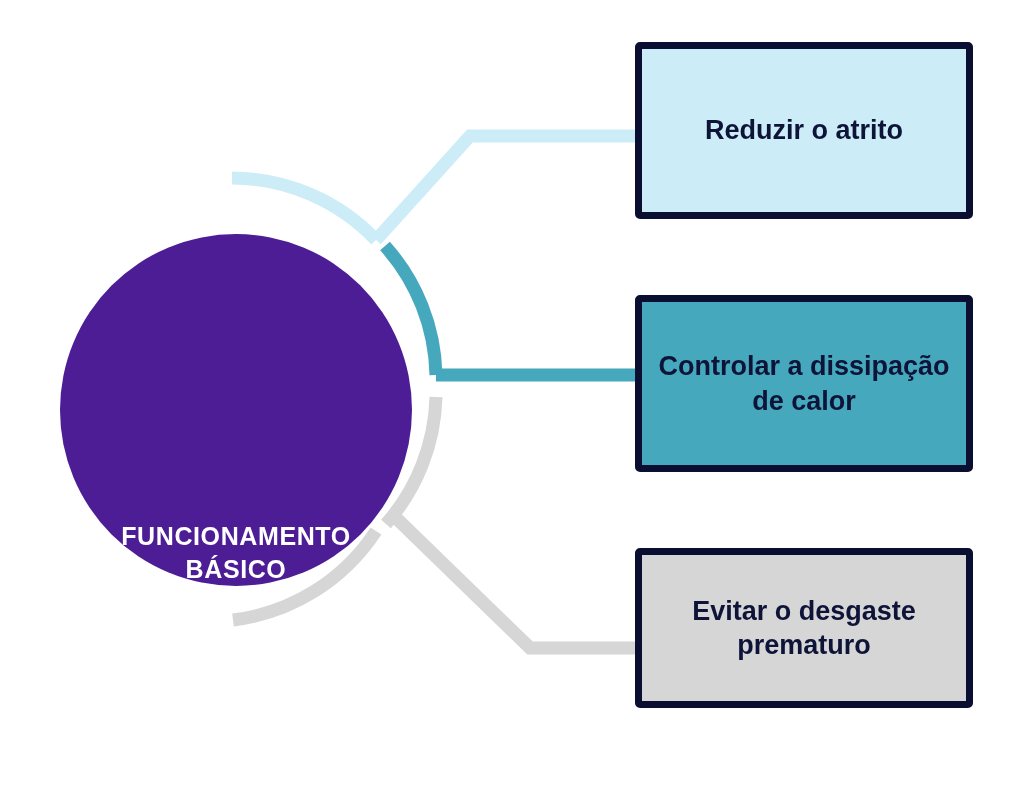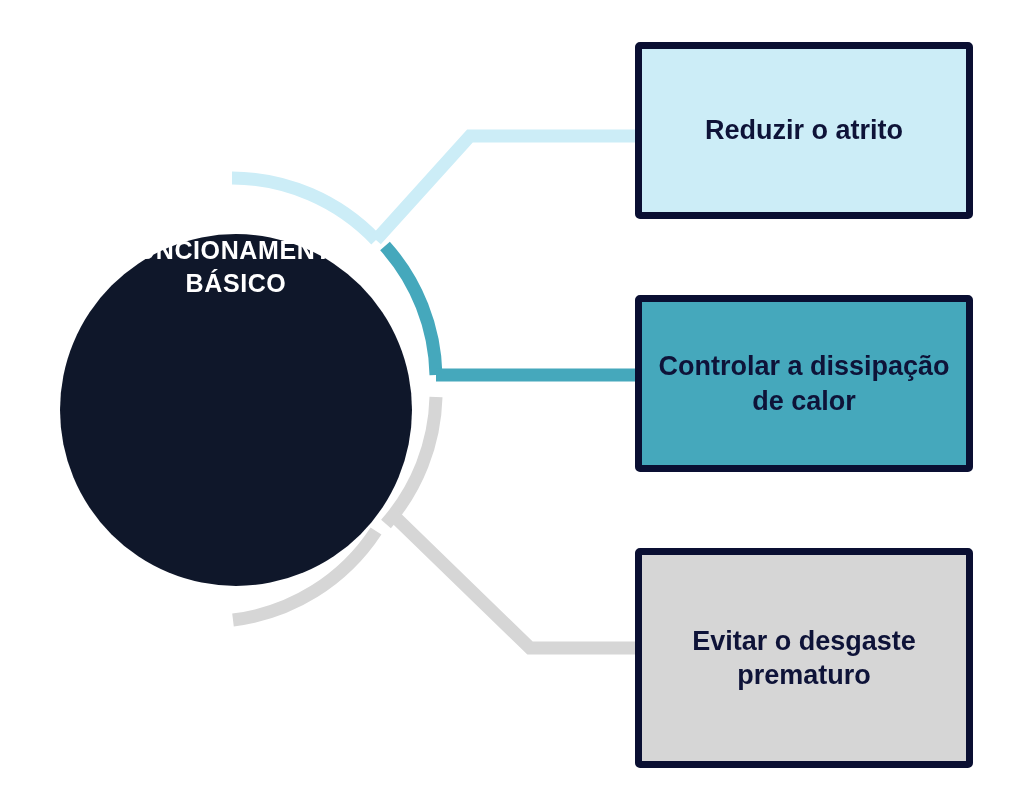--- a/index.html
+++ b/index.html
@@ -26,23 +26,23 @@
     width: 1024px;
     height: 786px;
   }
   .hub-circle {
     position: absolute;
     left: 60px;
     top: 234px;
     width: 352px;
     height: 352px;
     border-radius: 50%;
-    background: #0f172a;
+    background: #4c1d95;
     display: flex;
-    align-items: flex-start;
+    align-items: flex-end;
     justify-content: center;
     z-index: 3;
   }
   .hub-label {
     color: #ffffff;
     font-family: "Liberation Sans", sans-serif;
     font-weight: bold;
     font-size: 25px;
     line-height: 1.32;
     letter-spacing: 0.6px;
@@ -81,21 +81,21 @@
     top: 295px;
     width: 338px;
     height: 177px;
     background: #45A8BC;
     justify-content: center;
   }
   #node-2 {
     left: 635px;
     top: 548px;
     width: 338px;
-    height: 220px;
+    height: 160px;
     background: #D6D6D6;
   }
 </style>
 </head>
 <body>
 
 <div id="diagram-root">
 
   <svg id="connector-layer" viewBox="0 0 1024 786" xmlns="http://www.w3.org/2000/svg">
 

